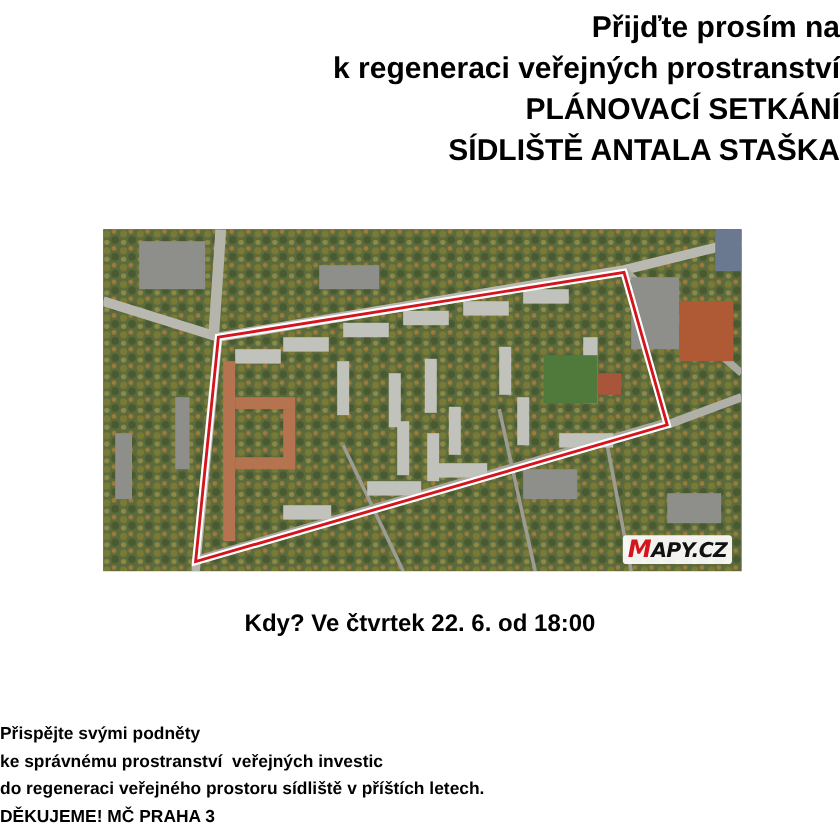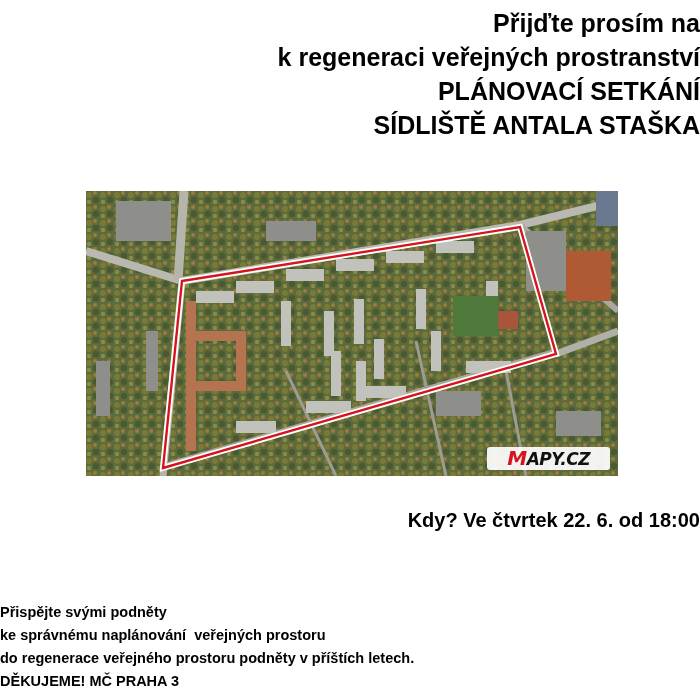--- a/index.html
+++ b/index.html
@@ -6,24 +6,24 @@
     body { width: 700px; height: 700px; position: relative; overflow: hidden;
            font-family: "Liberation Sans", sans-serif; color: #000; }
     .heading { position: absolute; left: 0; width: 700px; text-align: right;
                font-weight: bold; font-size: 25px; line-height: 34px; }
     .heading .line { display: block; white-space: nowrap; }
     .map { position: absolute; left: 86px; top: 191px; width: 532px; height: 285px;
            background: #5d6a48; overflow: hidden; }
     .map svg { position: absolute; left: 0; top: 0; }
     .logo { position: absolute; right: 8px; bottom: 6px; font-family: "DejaVu Sans", sans-serif;
             font-weight: bold; font-style: italic; font-size: 17px; letter-spacing: -0.5px;
-            background: rgba(255,255,255,0.92); padding: 0 20px; border-radius: 3px; line-height: 22px; }
+            background: rgba(255,255,255,0.92); padding: 0 4px; border-radius: 3px; line-height: 22px; }
     .logo .m { color: #d4151d; font-size: 20px; }
     .logo .rest { color: #111; }
-    .info { position: absolute; left: 0; width: 700px; top: 505px; text-align: right;
+    .info { position: absolute; left: 0; width: 700px; top: 505px; text-align: center;
             font-weight: bold; font-size: 20px; line-height: 30px; }
     .info .line { display: block; white-space: nowrap; }
     .footer { position: absolute; left: 0; width: 700px; top: 601px; 
               font-weight: bold; font-size: 14.5px; line-height: 23px; }
     .footer .line { display: block; white-space: pre; }
   </style>
 </head>
 <body>
 
 <div class="heading" style="top:6px;">
@@ -101,16 +101,16 @@
   </svg>
   <div class="logo"><span class="m">M</span><span class="rest">APY.CZ</span></div>
 </div>
 
 <div class="info">
   <span class="line">Kdy? Ve čtvrtek 22. 6. od 18:00</span>
 </div>
 
 <div class="footer">
   <span class="line">Přispějte svými podněty</span>
-  <span class="line">ke správnému naplánování  veřejných prostoru</span>
-  <span class="line">do regenerace veřejného prostoru podněty v příštích letech.</span>
+  <span class="line">ke správnému prostranství  veřejných investic</span>
+  <span class="line">do regeneraci veřejného prostoru sídliště v příštích letech.</span>
   <span class="line">DĚKUJEME! MČ PRAHA 3</span>
 </div>
 
 </body></html>

